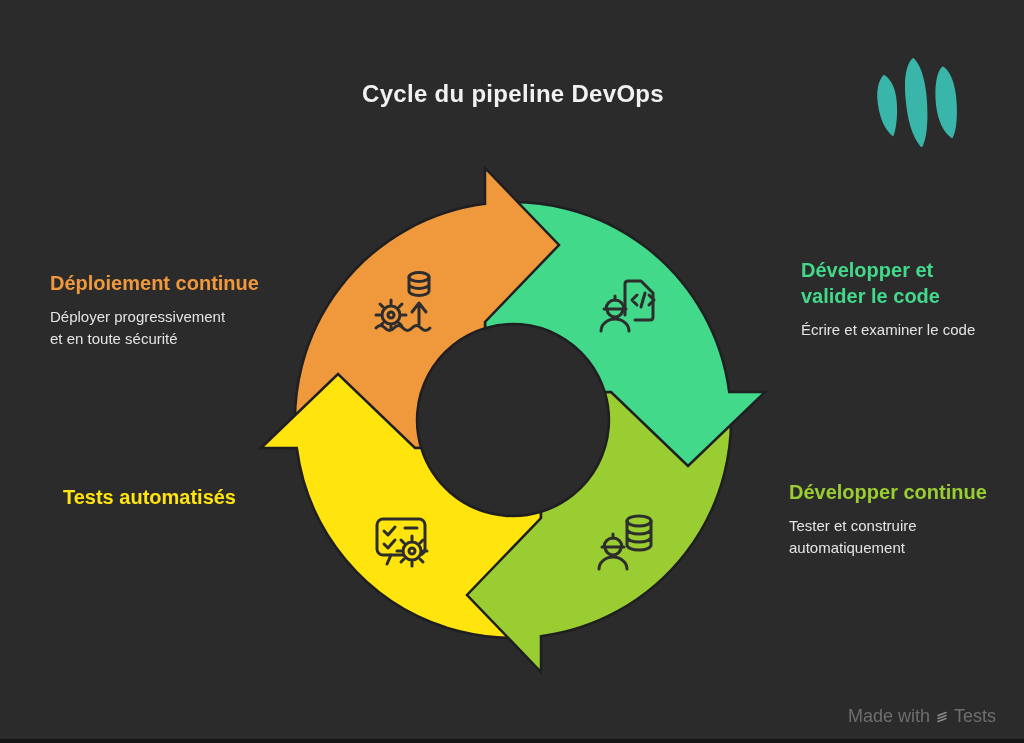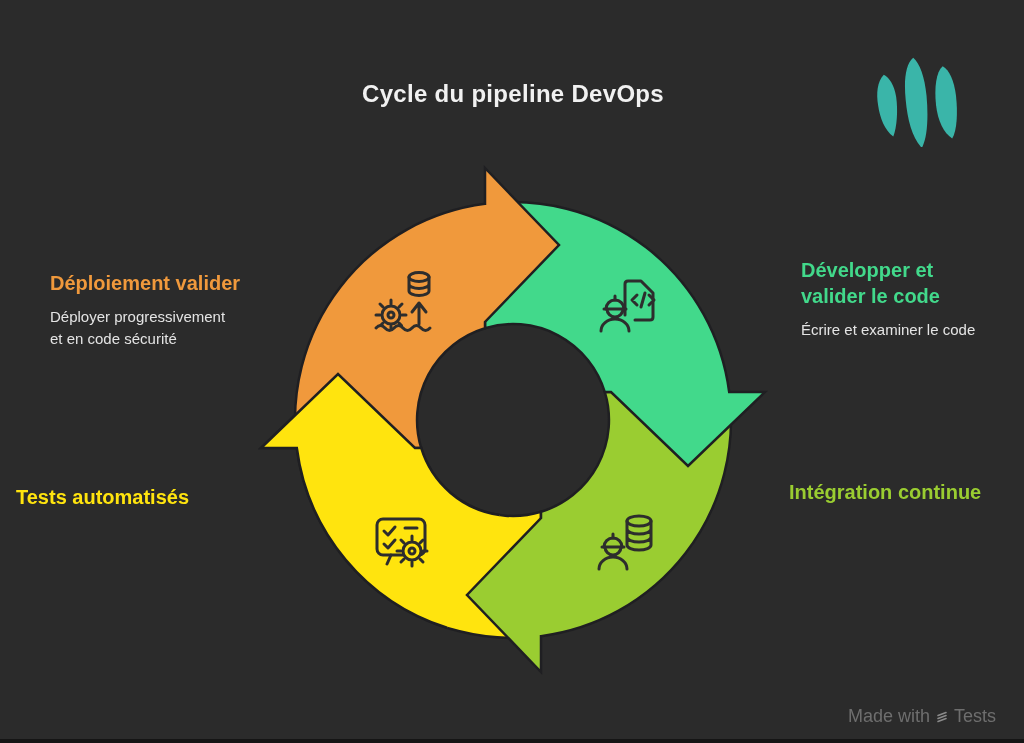--- a/index.html
+++ b/index.html
@@ -23,21 +23,21 @@
   .label h2{
     margin:0 0 10px 0;font-size:20px;font-weight:bold;line-height:26px;
     white-space:pre-line;
   }
   .label p{
     margin:0;font-size:15px;line-height:22px;color:#e4e4e4;white-space:pre-line;
   }
   .label-deploy{left:50px;top:270px;width:250px;text-align:left;}
   .label-develop{left:788px;top:257px;width:230px;text-align:left;margin-left:13px;}
   .label-integrate{left:789px;top:479px;width:230px;text-align:left;}
-  .label-test{left:16px;top:484px;width:220px;text-align:left;}
+  .label-test{left:16px;top:484px;width:220px;text-align:right;}
   .logo{position:absolute;left:868px;top:52px;width:100px;height:95px;}
   .footer{
     position:absolute;right:28px;bottom:16px;display:flex;align-items:center;gap:5px;
     color:#6e6e6e;font-size:18px;
   }
   .footer svg{display:block;}
   .bottom-strip{position:absolute;left:0;bottom:0;width:1024px;height:4px;background:#151515;}
 </style>
 </head>
 <body>
@@ -114,33 +114,35 @@
         <path d="M38,21 h12"></path>
         <path d="M24,48 l-4,9"></path>
         <circle cx="45" cy="44" r="9" fill="currentColor"></circle>
         <path d="M45,33 v-4 M45,55 v4 M34,44 h-4 M56,44 h4 M37,36 l-3,-3 M53,36 l3,-3 M37,52 l-3,3 M53,52 l3,3"></path>
         <circle cx="45" cy="44" r="3"></circle>
       </g>
     </svg>
   </div>
 
   <div class="label label-deploy">
-    <h2 style="color: rgb(240, 153, 60);">Déploiement valider</h2>
+    <h2 style="color: rgb(240, 153, 60);">Déploiement continue</h2>
     <p>Déployer progressivement
-et en code sécurité</p>
+et en toute sécurité</p>
   </div>
 
   <div class="label label-develop">
     <h2 style="color: rgb(66, 217, 139);">Développer et
 valider le code</h2>
     <p>Écrire et examiner le code</p>
   </div>
 
   <div class="label label-integrate">
-    <h2 style="color: rgb(154, 205, 49);">Intégration continue</h2>
+    <h2 style="color: rgb(154, 205, 49);">Développer continue</h2>
+    <p>Tester et construire
+automatiquement</p>
   </div>
 
   <div class="label label-test">
     <h2 style="color: rgb(255, 228, 14);">Tests automatisés</h2>
   </div>
 
   <div class="footer">
     <span>Made with</span>
     <svg width="14" height="14" viewBox="0 0 14 14">
       <path d="M3,5.5 L11,2.5 M3,8.5 L11,5.5 M3,11.5 L11,8.5" stroke="#8a8a8a" stroke-width="1.6" fill="none" stroke-linecap="round"></path>

